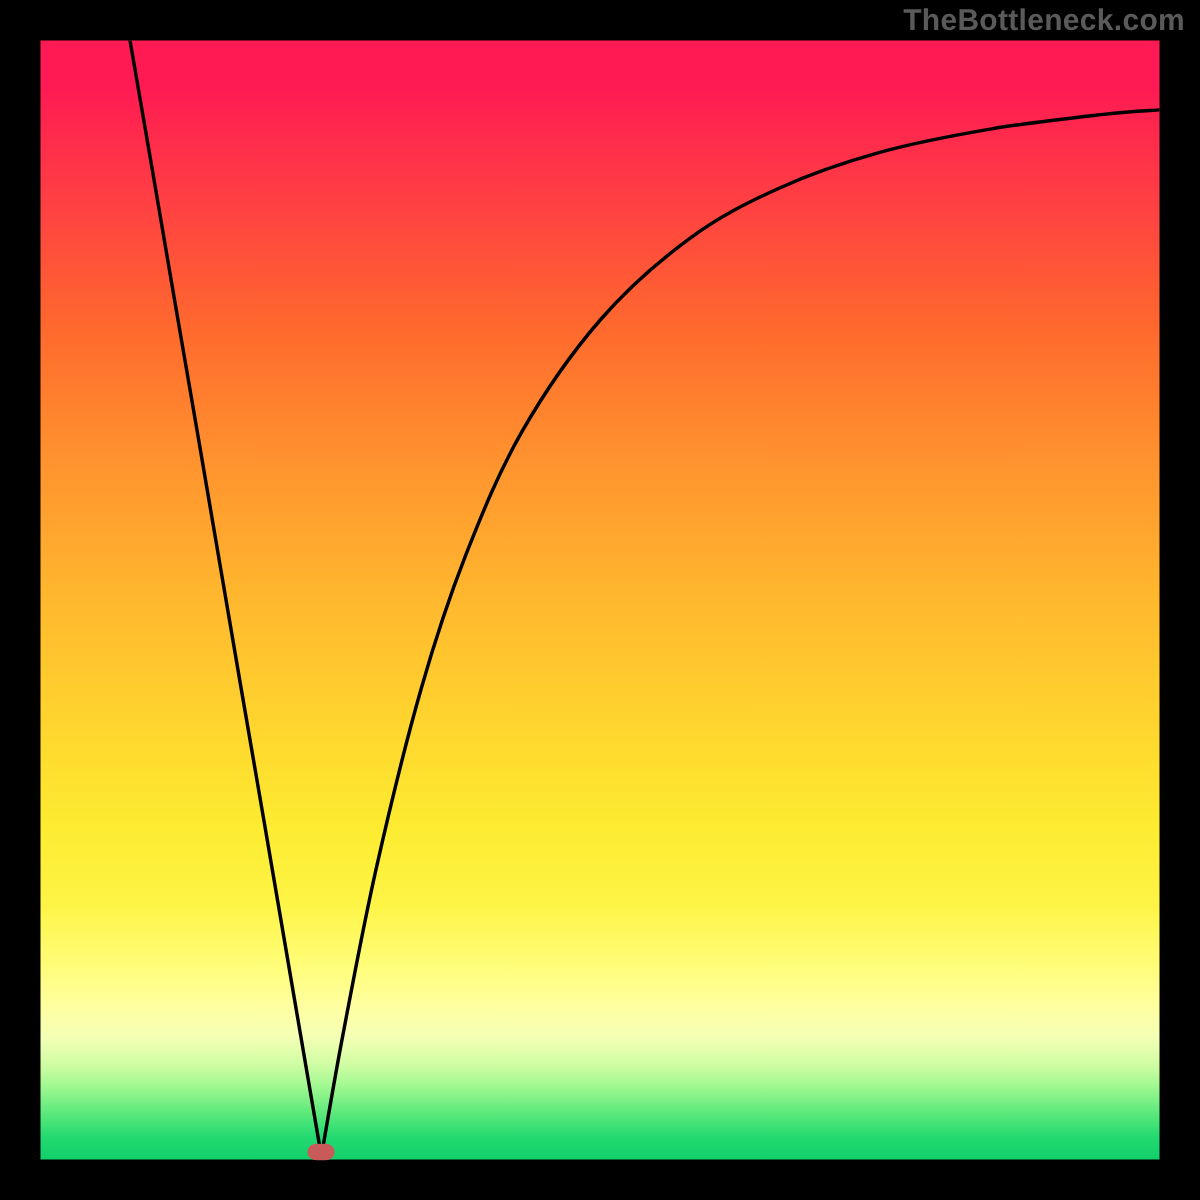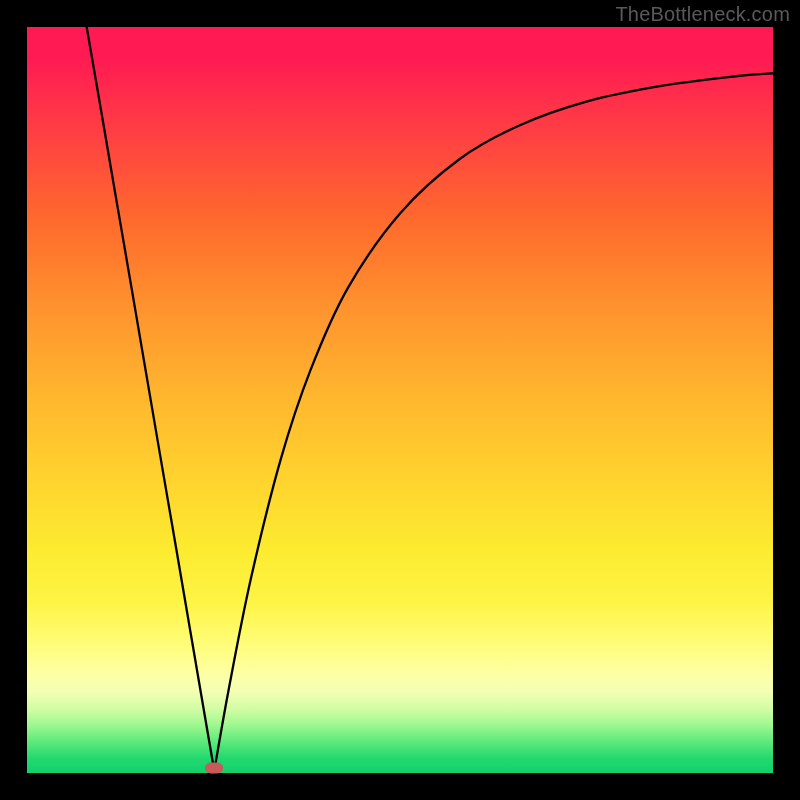--- a/index.html
+++ b/index.html
@@ -58,21 +58,21 @@
     border-radius: 6px / 5px;
     background: #c85a5a;
     transform: translate(-50%, -50%);
   }
   .watermark {
     position: absolute;
     top: 3px;
     right: 10px;
     color: #5a5a5a;
     font-size: 20px;
-    font-weight: 400;
+    font-weight: 700;
     letter-spacing: 0.2px;
     user-select: none;
   }
 </style>
 </head>
 <body>
 
 <div class="frame">
   <div class="plot-area">
     <svg class="curve-layer" viewBox="0 0 746 746" preserveAspectRatio="none">

